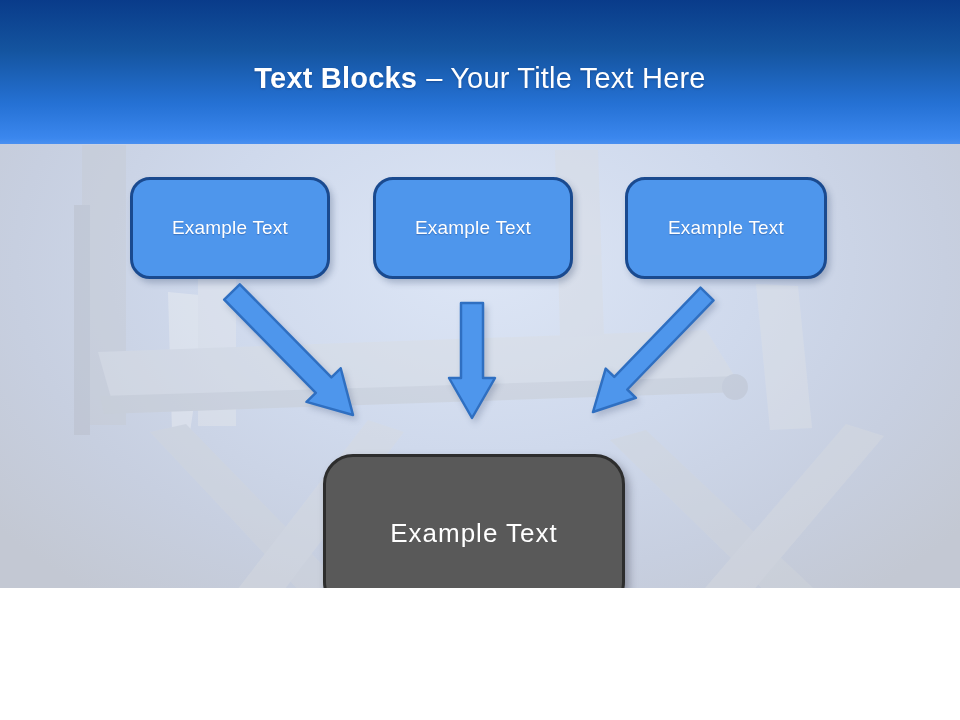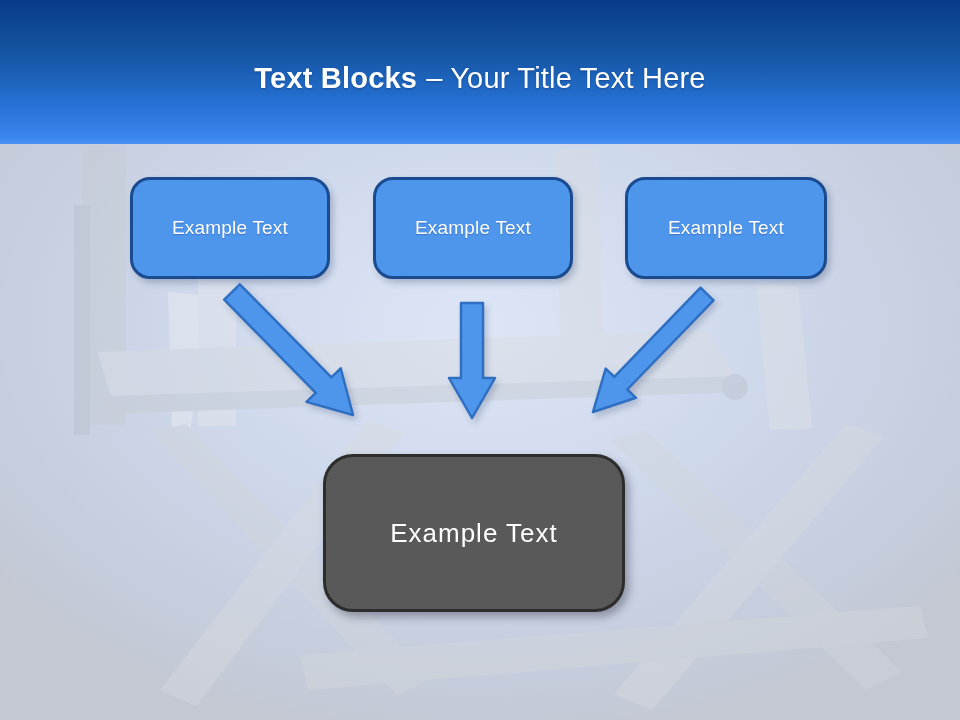--- a/index.html
+++ b/index.html
@@ -1,21 +1,21 @@
 <!DOCTYPE html>
 <html><head>
 <meta charset="utf-8">
 <style>
   html, body { margin: 0; padding: 0; background: #ffffff; }
   body { width: 960px; height: 720px; font-family: "Liberation Sans", sans-serif; }
 
   .slide {
     position: relative;
     width: 960px;
-    height: 720px;
+    height: 588px;
     overflow: hidden;
     background: radial-gradient(ellipse 620px 420px at 50% 45%,
                 #dde6f6 0%, #cfd9ec 45%, #c7cfe0 75%, #c3c8d3 100%);
   }
 
   
   .chair-layer {
     position: absolute; left: 0; top: 0; z-index: 1;
     pointer-events: none;
   }

